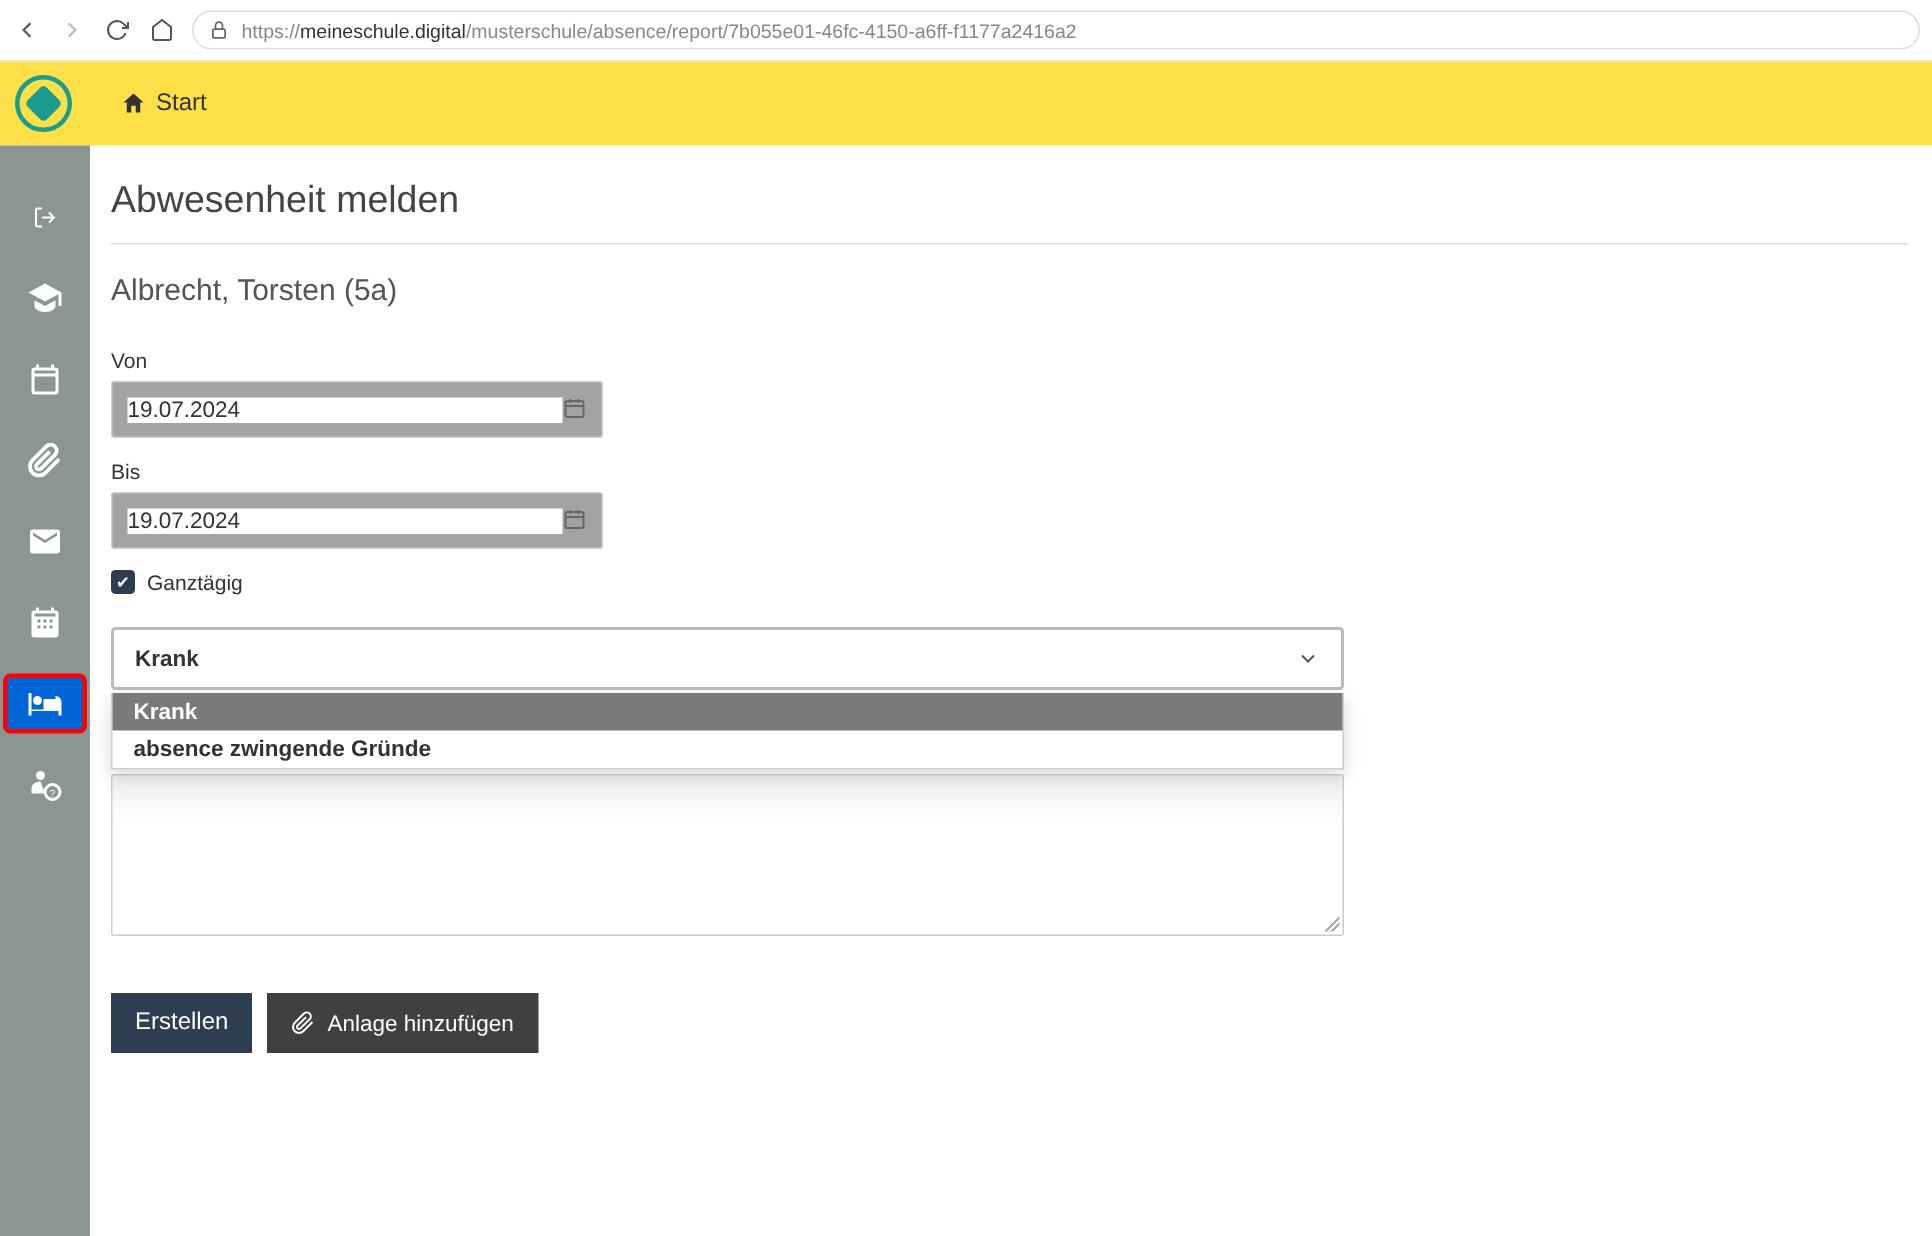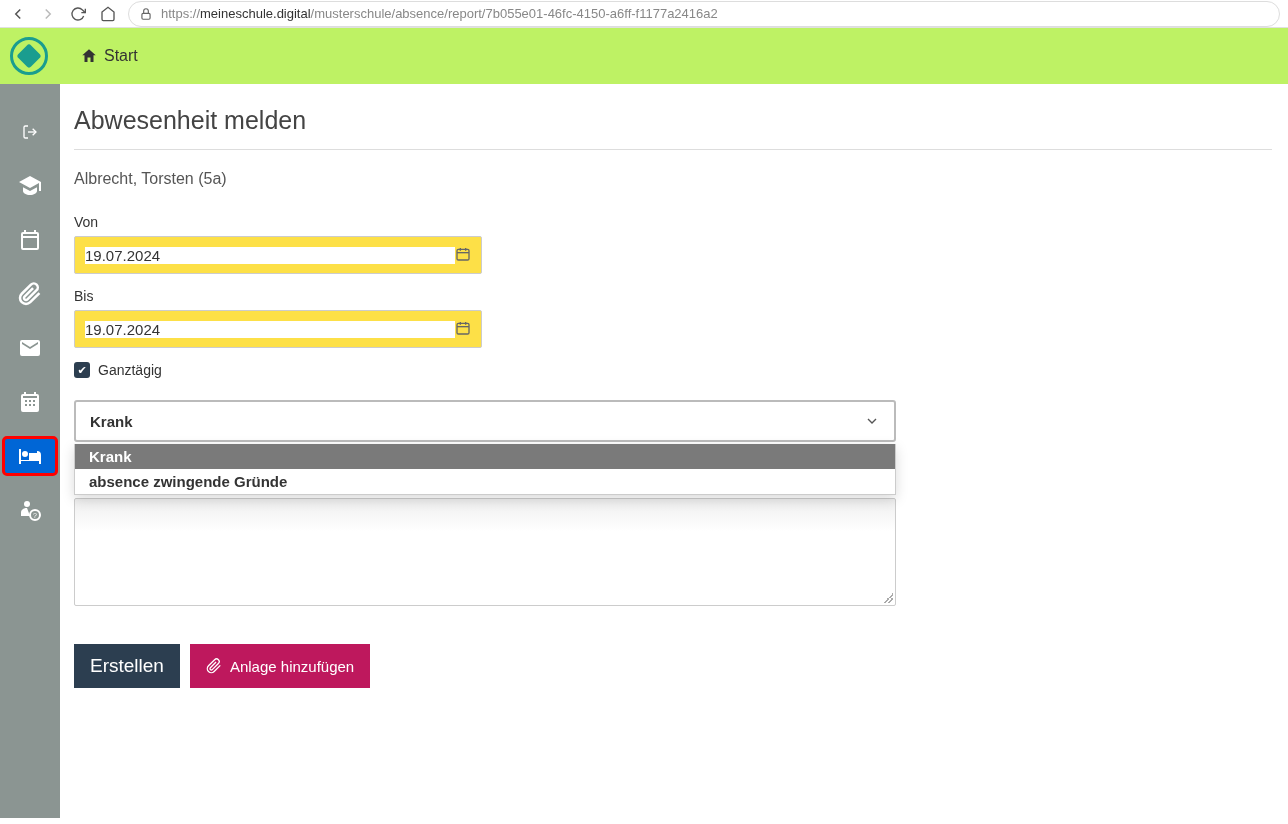--- a/index.html
+++ b/index.html
@@ -1,66 +1,66 @@
 <!DOCTYPE html>
 <html><head>
 <meta charset="utf-8">
 <style>
 * { box-sizing: border-box; margin: 0; padding: 0; }
 body { font-family: "Segoe UI", Arial, sans-serif; font-size: 14px; color: #333; background: #fff; width: 1288px; height: 824px; overflow: hidden; }
 
 
-.browser-bar { height: 28px; display: flex; align-items: center; padding: 0 8px; gap: 10px; border-bottom: 1px solid #e0e0e0; }
+.browser-bar { height: 41px; display: flex; align-items: center; padding: 0 8px; gap: 10px; border-bottom: 1px solid #e0e0e0; }
 .browser-btn { width: 20px; height: 20px; display: flex; align-items: center; justify-content: center; color: #555; cursor: pointer; }
 .url-bar { flex: 1; height: 26px; border: 1px solid #ddd; border-radius: 13px; display: flex; align-items: center; padding: 0 10px; gap: 8px; color: #555; font-size: 13px; }
 .url-dim { color: #888; }
 .url-dark { color: #333; }
 
 
-.top-header { height: 56px; background: #bef264; display: flex; align-items: center; padding-left: 10px; gap: 14px; }
+.top-header { height: 56px; background: #fde047; display: flex; align-items: center; padding-left: 10px; gap: 14px; }
 .logo-circle { width: 38px; height: 38px; border-radius: 50%; border: 3px solid #1a9d8f; display: flex; align-items: center; justify-content: center; position: relative; }
 .logo-inner { width: 18px; height: 18px; background: #1a9d8f; border-radius: 3px; transform: rotate(45deg); }
 .start-link { display: flex; align-items: center; gap: 6px; color: #333; font-size: 16px; cursor: pointer; margin-left: 18px; }
 
 
 .app-body { display: flex; height: calc(824px - 34px - 56px); }
 
 
 .sidebar { width: 60px; background: #8b9592; display: flex; flex-direction: column; align-items: center; padding-top: 30px; gap: 18px; }
 .sidebar-item { width: 52px; height: 36px; display: flex; align-items: center; justify-content: center; color: #fff; cursor: pointer; border-radius: 3px; }
 .sidebar-item.active { background: #0066d6; }
 .sidebar-item.highlighted { outline: 3px solid #ff0000; outline-offset: -1px; }
 .sidebar-item.small svg { width: 16px; height: 16px; }
 .sidebar-item svg { width: 24px; height: 24px; }
 
 
 .main { flex: 1; padding: 22px 16px 16px 14px; overflow-y: auto; }
 .page-title { font-size: 25px; font-weight: 300; color: #444; padding-bottom: 14px; border-bottom: 1px solid #ddd; margin-bottom: 20px; }
-.student-name { font-size: 16px; font-weight: 300; color: #555; margin-bottom: 26px; }
+.student-name { font-size: 20px; font-weight: 300; color: #555; margin-bottom: 26px; }
 
 .form-label { font-size: 14px; color: #333; margin-bottom: 6px; }
-.date-input { width: 408px; height: 38px; border: 1px solid #ccc; border-radius: 2px; padding: 0 10px; display: flex; align-items: center; justify-content: space-between; margin-bottom: 14px; background: #fde047; }
+.date-input { width: 328px; height: 38px; border: 1px solid #ccc; border-radius: 2px; padding: 0 10px; display: flex; align-items: center; justify-content: space-between; margin-bottom: 14px; background: #a3a3a3; }
 .date-input input { border: none; outline: none; font-size: 15px; flex: 1; color: #333; }
 .cal-icon { color: #666; }
 
 .checkbox-row { display: flex; align-items: center; gap: 8px; margin-bottom: 22px; }
 .checkbox { width: 16px; height: 16px; background: #2c3e50; border-radius: 3px; display: flex; align-items: center; justify-content: center; color: #fff; font-size: 11px; }
 
 .select-wrap { position: relative; width: 822px; margin-bottom: 10px; font-weight: bold; }
 .select-btn { width: 100%; height: 42px; border: 2px solid #bbb; border-radius: 3px; display: flex; align-items: center; justify-content: space-between; padding: 0 14px; background: #fff; cursor: pointer; font-size: 15px; }
 .select-dropdown { position: absolute; top: 44px; left: 0; right: 0; background: #fff; border: 1px solid #ccc; border-top: none; box-shadow: 0 4px 12px rgba(0,0,0,0.15); z-index: 10; }
 .select-option { padding: 4px 14px; font-size: 15px; cursor: pointer; }
 .select-option.selected { background: #7a7a7a; color: #fff; }
 
 .textarea-placeholder { width: 822px; height: 108px; border: 1px solid #ccc; border-radius: 2px; margin-top: 56px; background: linear-gradient(to bottom, #eee 0%, #fff 30%); resize: both; position: relative; }
 .textarea-placeholder::after { content: ''; position: absolute; right: 2px; bottom: 2px; width: 10px; height: 10px; background: linear-gradient(135deg, transparent 50%, #aaa 50%, #aaa 60%, transparent 60%, transparent 70%, #aaa 70%, #aaa 80%, transparent 80%); }
 
 .button-row { display: flex; gap: 10px; margin-top: 38px; }
-.btn-primary { background: #2c3e50; color: #fff; border: none; padding: 11px 16px; font-size: 19px; cursor: pointer; }
-.btn-secondary { background: #be185d; color: #fff; border: none; padding: 11px 16px; font-size: 15px; cursor: pointer; display: flex; align-items: center; gap: 8px; }
+.btn-primary { background: #2c3e50; color: #fff; border: none; padding: 11px 16px; font-size: 16px; cursor: pointer; }
+.btn-secondary { background: #404040; color: #fff; border: none; padding: 11px 16px; font-size: 15px; cursor: pointer; display: flex; align-items: center; gap: 8px; }
 </style>
 </head>
 <body>
 
 <div class="browser-bar">
   <div class="browser-btn">
     <svg viewBox="0 0 24 24" width="18" height="18" fill="none" stroke="currentColor" stroke-width="2">
         <path d="M15 18l-6-6 6-6"></path>
       </svg>
   </div>

